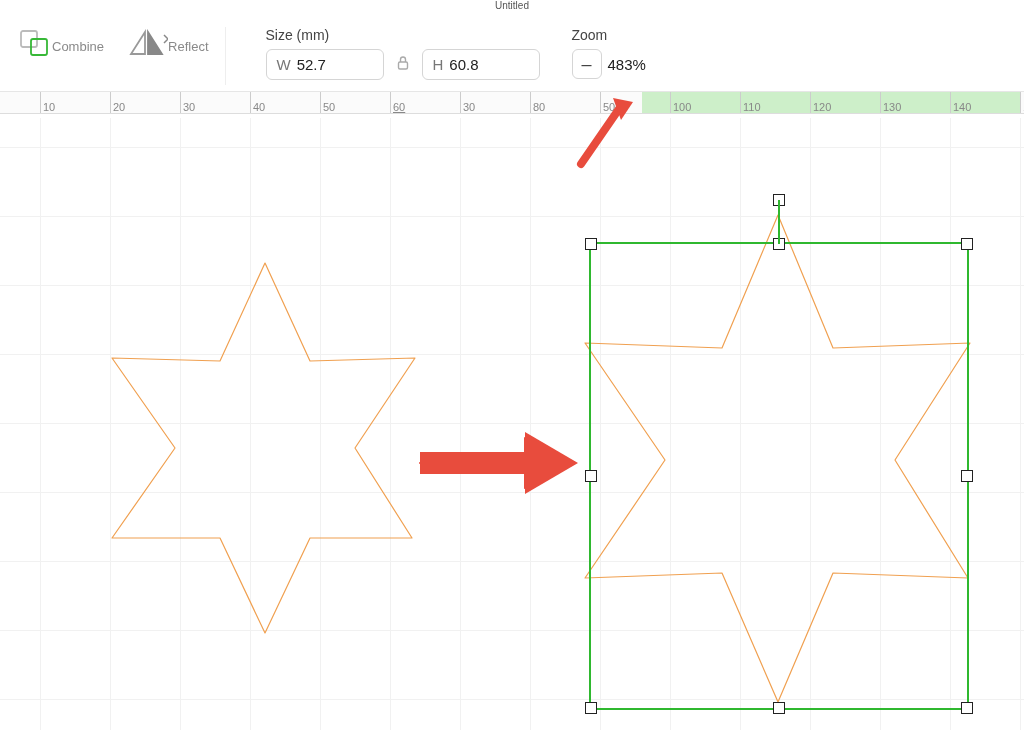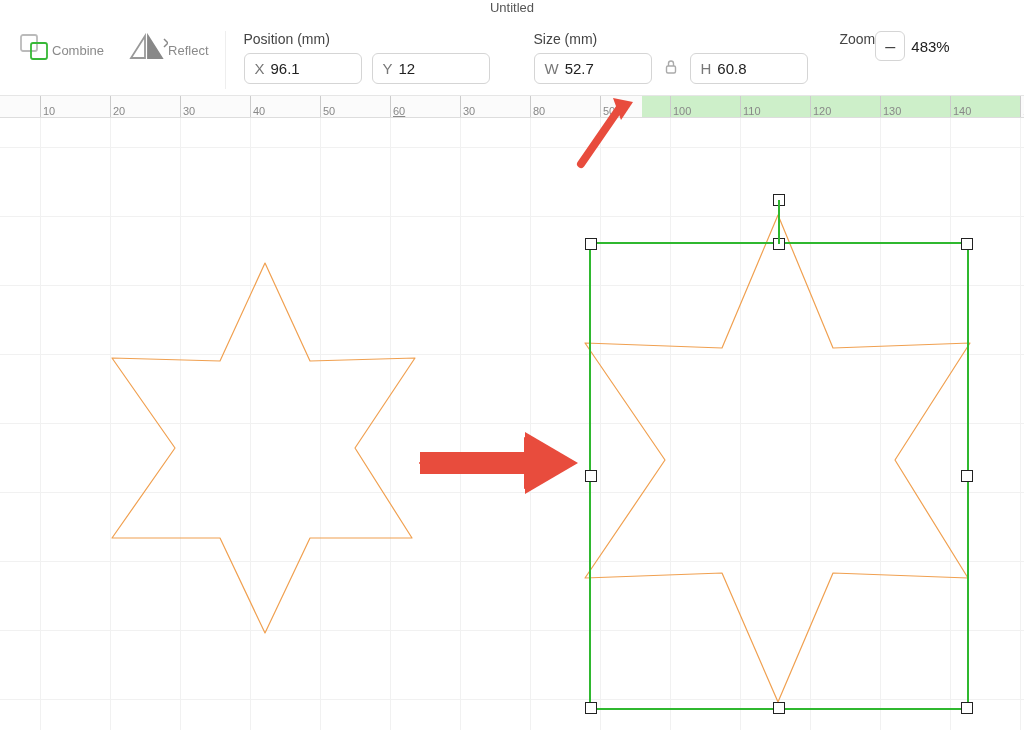--- a/index.html
+++ b/index.html
@@ -8,21 +8,21 @@
       background: #fff;
       color: #333;
       overflow: hidden;
       width: 1024px;
       height: 730px;
       position: relative;
     }
     .title-bar {
       text-align: center;
       padding: 0 0 8px 0;
-      font-size: 13px;
+      font-size: 10px;
       color: #555;
       font-weight: 500;
     }
     .toolbar {
       display: flex;
       align-items: flex-start;
       gap: 0;
       padding: 8px 6px 6px 6px;
       border-bottom: 1px solid #e6e6e6;
     }
@@ -89,21 +89,21 @@
       color: #777;
     }
     .rel { position: relative; }
     .lock-icon {
       color: #aaa;
       font-size: 14px;
       padding: 0 2px;
     }
     .zoom-group {
       display: flex;
-      flex-direction: row;
+      flex-direction: column;
       align-items: flex-start;
       padding: 0 0 0 10px;
     }
     .zoom-row {
       display: flex;
       align-items: center;
       gap: 6px;
     }
     .zoom-btn {
       width: 30px;
@@ -220,33 +220,20 @@
         <path d="M17 3 L17 25 L3 25 Z" fill="none" stroke="#999" stroke-width="1.8"></path>
         <path d="M20 3 L20 25 L34 25 Z" fill="#888" stroke="#888" stroke-width="1.8"></path>
         <path d="M36 6 l4 4 l-4 4" fill="none" stroke="#888" stroke-width="1.5"></path>
       </svg>
     </div>
     <div class="tool-label">Reflect</div>
   </div>
 
   <div class="vsep"></div>
 
-  <div class="labeled-input-group">
-    <div class="group-label">Position (mm)</div>
-    <div class="input-row">
-      <div class="num-input">
-        <span class="prefix">X</span>
-        <span>96.1</span>
-      </div>
-      <div class="num-input">
-        <span class="prefix">Y</span>
-        <span>12</span>
-      </div>
-    </div>
-  </div>
 
   <div class="labeled-input-group" style="padding-left:36px;">
     <div class="group-label">Size (mm)</div>
     <div class="input-row">
       <div class="num-input">
         <span class="prefix">W</span>
         <span>52.7</span>
       </div>
       <span class="lock-icon">
         <svg width="14" height="16" viewBox="0 0 14 16">

